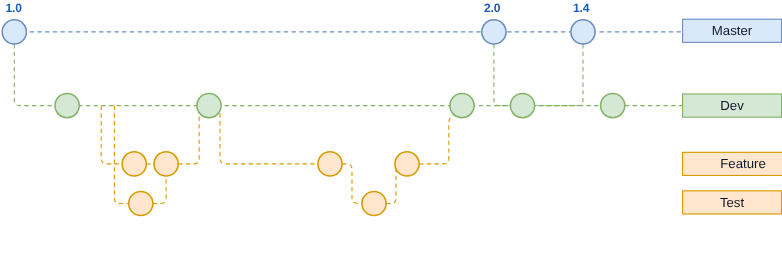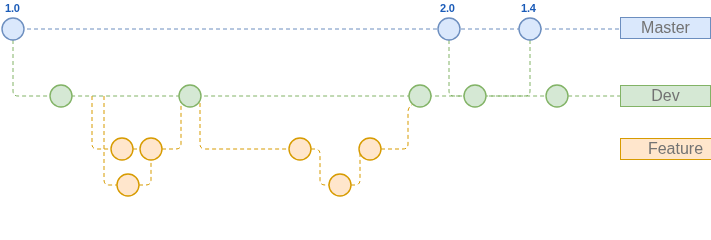--- a/index.html
+++ b/index.html
@@ -31,22 +31,22 @@
     letter-spacing: -0.2px;
     white-space: nowrap;
   }
   .legend-box {
     position: absolute;
     box-sizing: border-box;
     display: flex;
     align-items: center;
     justify-content: center;
     font-family: "Liberation Sans", sans-serif;
-    font-size: 16px;
-    color: #737373;
+    font-size: 12px;
+    color: #0f172a;
     border-width: 1px;
     border-style: solid;
   }
 </style>
 </head>
 <body>
 
 <div id="canvas">
 
   <svg id="diagram-svg" viewBox="0 0 711 199" xmlns="http://www.w3.org/2000/svg">
@@ -112,14 +112,15 @@
     </g>
   </svg>
 
   <div class="tag-label" style="left:5px; top:2px;">1.0</div>
   <div class="tag-label" style="left:440px; top:2px;">2.0</div>
   <div class="tag-label" style="left:521px; top:2px;">1.4</div>
 
   <div class="legend-box" style="left:620px; top:17px; width:91px; height:22px; background:#dae8fc; border-color:#6c8ebf;">Master</div>
   <div class="legend-box" style="left:620px; top:85px; width:91px; height:22px; background:#d5e8d4; border-color:#82b366;">Dev</div>
   <div class="legend-box" style="left:620px; top:138px; width:111px; height:22px; background:#ffe6cc; border-color:#d79b00;">Feature</div>
+  <div class="legend-box" style="left:620px; top:173px; width:91px; height:22px; background:#ffe6cc; border-color:#d79b00;">Test</div>
 
 </div>
 
 </body></html>

